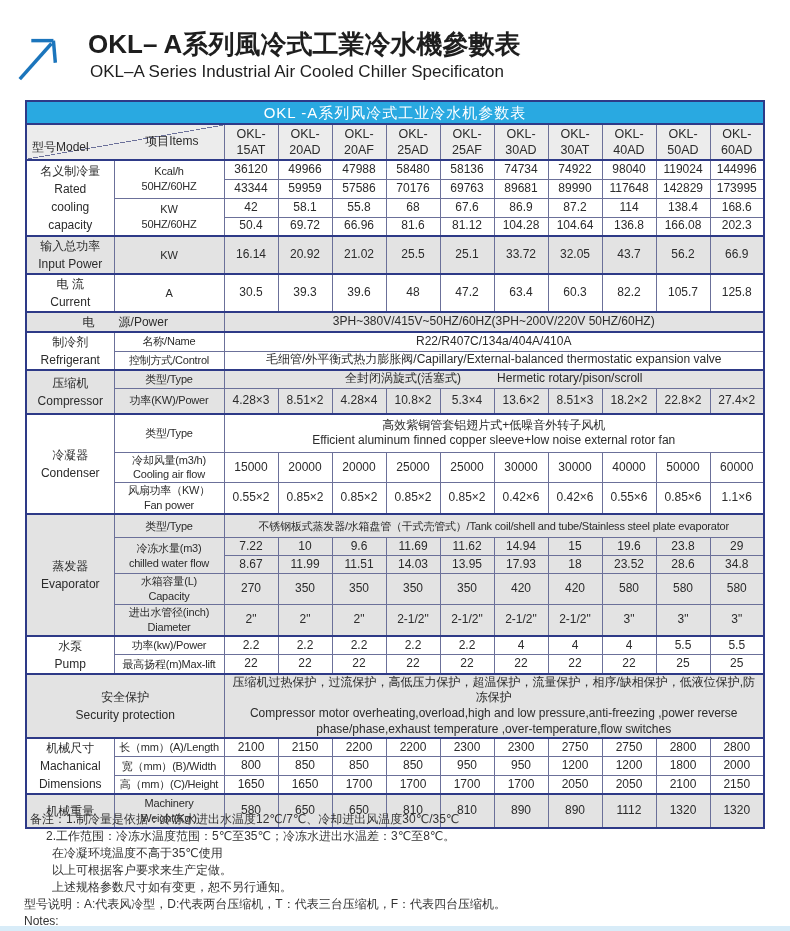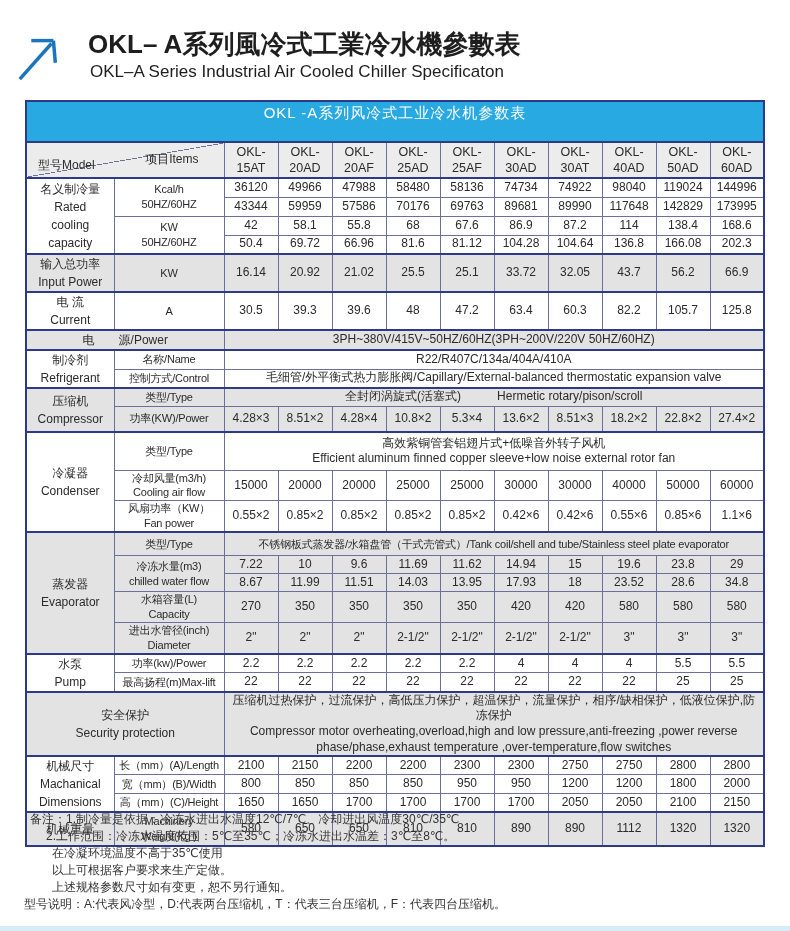--- a/index.html
+++ b/index.html
@@ -14,35 +14,35 @@
     overflow:hidden;
   }
   .header{position:absolute;top:30px;left:14px;display:flex;align-items:flex-start;}
   .logo{width:50px;height:52px;color:var(--accent);flex:0 0 auto;}
   .titles{margin-left:24px;}
   .title-zh{font-size:26px;font-weight:700;color:#1e1e1e;margin:0;line-height:1.15;}
   .title-en{font-size:17px;font-weight:400;color:#1e1e1e;margin:3px 0 0 2px;line-height:1.1;}
 
   .table-wrap{position:absolute;top:100px;left:25px;width:740px;}
   .caption{
-    background:var(--cyan);color:#fff;font-size:15px;height:41px;line-height:22px;
+    background:var(--cyan);color:#fff;font-size:15px;height:23px;line-height:22px;
     text-align:center;border:2px solid var(--major);border-bottom:none;letter-spacing:1px;
   }
   table{border-collapse:collapse;width:740px;table-layout:fixed;border:2px solid var(--major);}
   td{
     border:1px solid var(--minor);text-align:center;vertical-align:middle;
     font-size:12px;padding:0 2px;line-height:1.3;white-space:pre-line;color:#2b2b2b;
   }
   tr.sec-top > td{border-top:2px solid var(--major);}
   td.shade{background:var(--gray);}
   td.hdr{background:var(--hdr);font-size:12.5px;}
   td.corner{position:relative;padding:0;
     background-image:linear-gradient(to bottom right,transparent 49.4%,var(--minor) 49.4%,var(--minor) 50.6%,transparent 50.6%);
     background-color:var(--hdr);}
-  .corner-model{position:absolute;left:11px;bottom:3px;font-size:12px;}
+  .corner-model{position:absolute;left:5px;bottom:3px;font-size:12px;}
   .corner-items{position:absolute;right:25px;top:9px;font-size:12px;}
   td.lbl{font-size:12px;line-height:1.5;}
   td.item{font-size:11px;letter-spacing:-0.2px;line-height:1.35;}
   td.spanval{font-size:12px;margin-top:40px;}
   td.spanval.fit{font-size:11px;letter-spacing:-0.2px;}
   td.val{font-size:12px;}
 
   .notes{position:absolute;left:24px;top:811px;width:750px;font-size:12px;line-height:17px;color:#333;}
   .note{white-space:pre;}
   .footer-bar{position:absolute;left:0;bottom:0;width:790px;height:5px;background:var(--footer);}
@@ -412,15 +412,16 @@
   </table>
 </div>
 
 <div class="notes" id="notes">
     <div class="note" style="padding-left: 6px;">备注：1.制冷量是依据：冷冻水进出水温度12℃/7℃、冷却进出风温度30℃/35℃</div>
     <div class="note" style="padding-left: 22px;">2.工作范围：冷冻水温度范围：5℃至35℃；冷冻水进出水温差：3℃至8℃。</div>
     <div class="note" style="padding-left: 28px;">在冷凝环境温度不高于35℃使用</div>
     <div class="note" style="padding-left: 28px;">以上可根据客户要求来生产定做。</div>
     <div class="note" style="padding-left: 28px;">上述规格参数尺寸如有变更，恕不另行通知。</div>
     <div class="note" style="padding-left: 0px;">型号说明：A:代表风冷型，D:代表两台压缩机，T：代表三台压缩机，F：代表四台压缩机。</div>
+    <div class="note" style="padding-left: 0px;">Notes:</div>
   </div>
 
 <div class="footer-bar"></div>
 
 </body></html>

